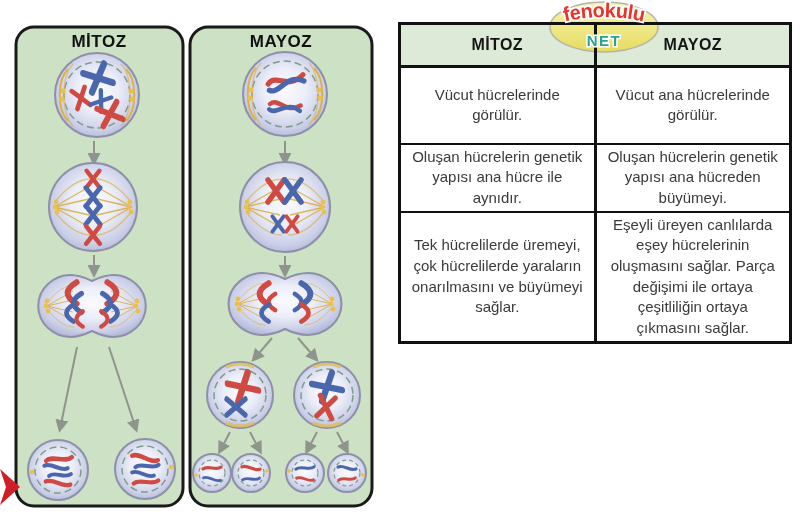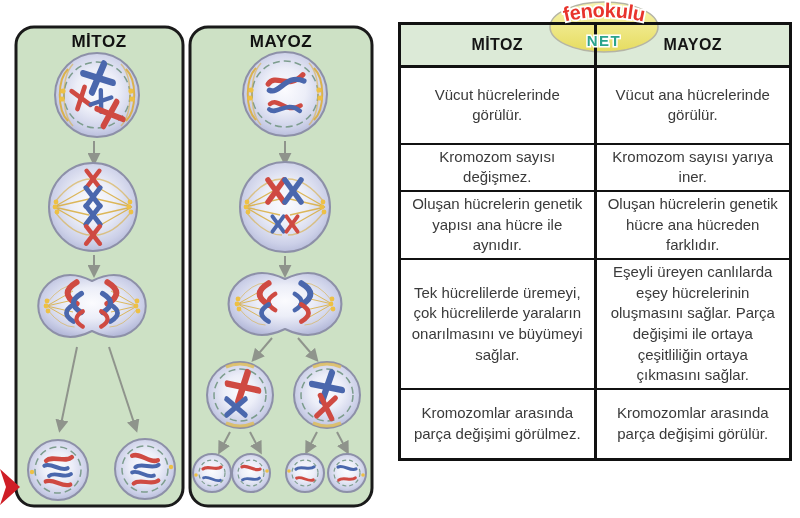--- a/index.html
+++ b/index.html
@@ -267,35 +267,27 @@
       <tr>
         <th>MİTOZ</th>
         <th>MAYOZ</th>
       </tr>
     </thead>
     <tbody>
       <tr class="r1">
         <td>Vücut hücrelerinde görülür.</td>
         <td>Vücut ana hücrelerinde görülür.</td>
       </tr>
-      <tr class="r3">
-        <td>Kromozom sayısı değişmez.</td>
-        <td>Kromozom sayısı yarıya iner.</td>
-      </tr>
       <tr class="r4">
         <td>Oluşan hücrelerin genetik yapısı ana hücre ile aynıdır.</td>
-        <td>Oluşan hücrelerin genetik hücre ana hücreden farklıdır.</td>
+        <td>Oluşan hücrelerin genetik yapısı ana hücreden büyümeyi.</td>
       </tr>
       <tr class="r5">
         <td>Tek hücrelilerde üremeyi, çok hücrelilerde yaraların onarılmasını ve büyümeyi sağlar.</td>
         <td>Eşeyli üreyen canlılarda eşey hücrelerinin oluşmasını sağlar. Parça değişimi ile ortaya çeşitliliğin ortaya çıkmasını sağlar.</td>
-      </tr>
-      <tr class="r6">
-        <td>Kromozomlar arasında parça değişimi görülmez.</td>
-        <td>Kromozomlar arasında parça değişimi görülür.</td>
       </tr>
     </tbody>
   </table>
 
   <svg class="logo" width="132" height="54" viewBox="0 0 132 54">
     <defs>
         <path id="lgArc" d="M14,25 Q66,9 118,25" fill="none"></path>
       </defs>
     <ellipse cx="66" cy="27" rx="54" ry="25" fill="url(#logoGrad)" stroke="#b5b5a5" stroke-width="1.5"></ellipse>
     <path d="M0,23.5 H132" stroke="#111" stroke-width="3"></path>

